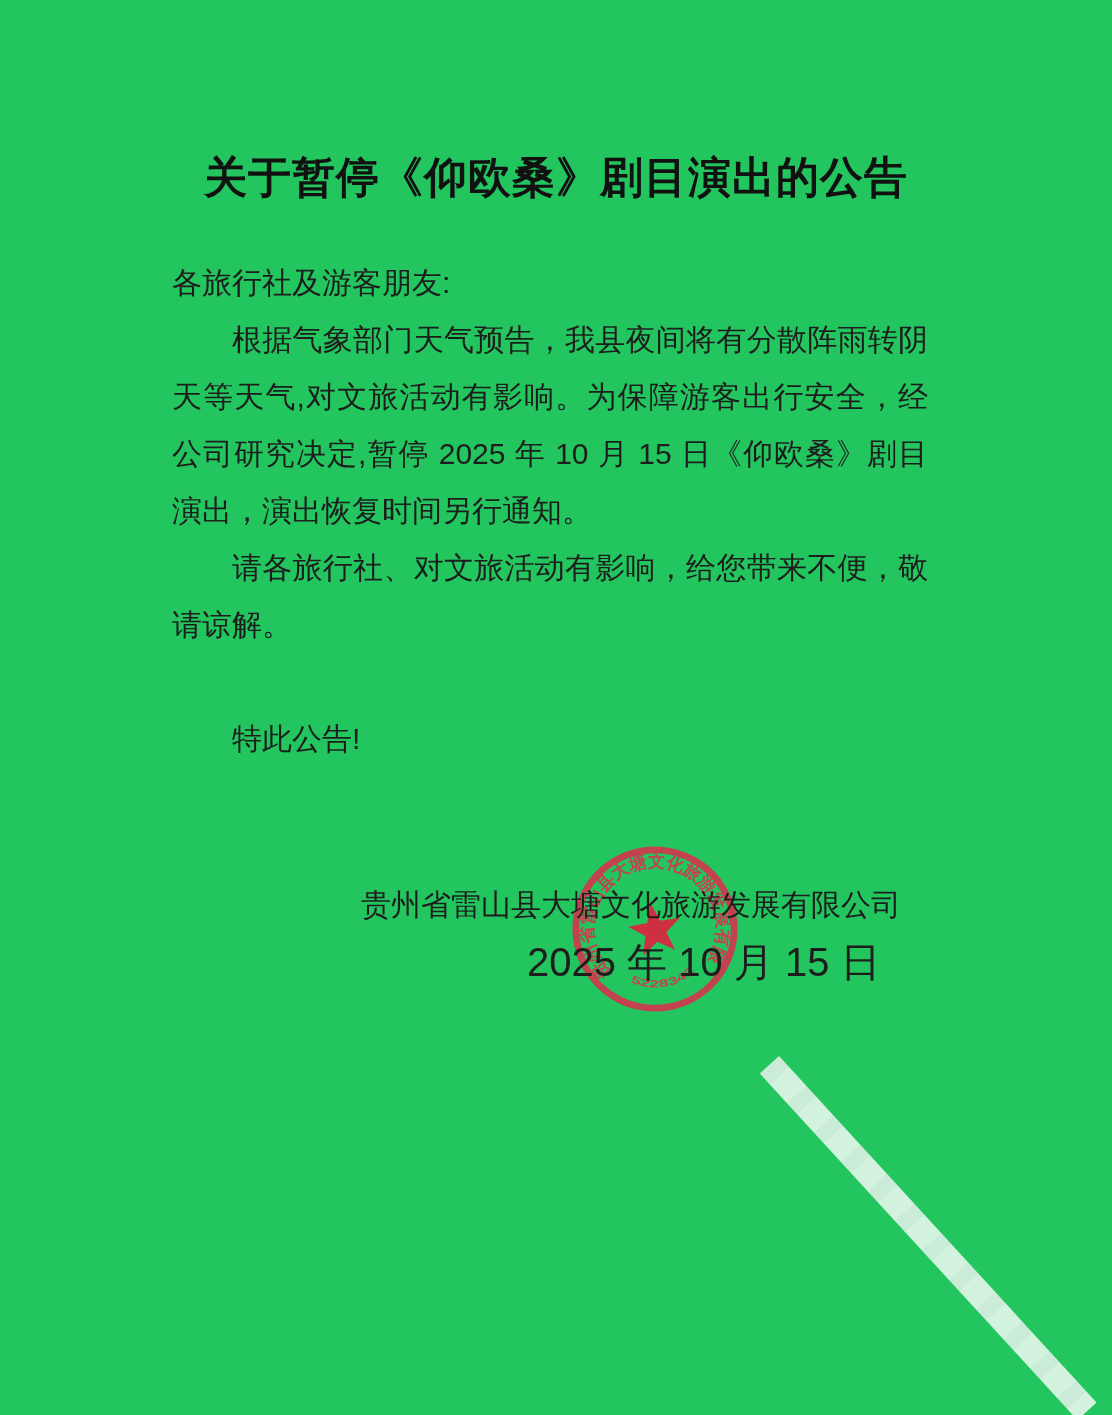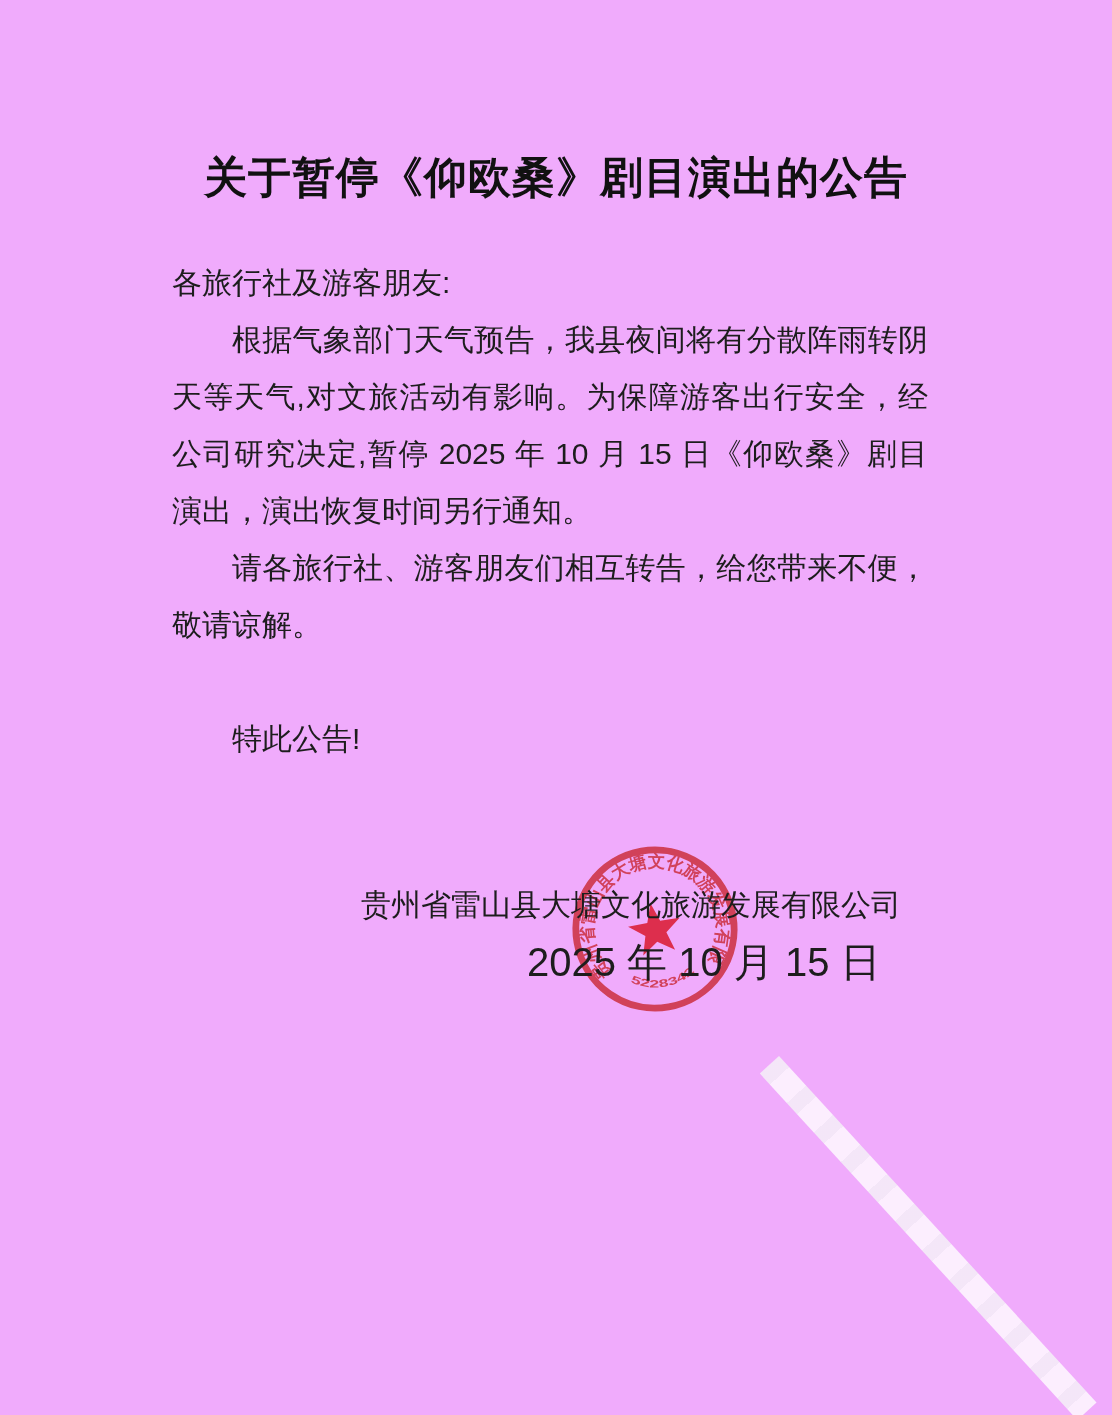--- a/index.html
+++ b/index.html
@@ -5,21 +5,21 @@
   html, body { margin: 0; padding: 0; }
   body {
     background: #e9e9e9;
     font-family: "Liberation Sans", "DejaVu Sans", sans-serif;
   }
   .page {
     position: relative;
     width: 1112px;
     height: 1415px;
     margin: 0 auto;
-    background: #f0abfc;
+    background: #22c55e;
     overflow: hidden;
   }
   .doc-title {
     position: absolute;
     left: 0;
     top: 148px;
     width: 1112px;
     text-align: center;
     font-family: "Liberation Serif", "DejaVu Serif", serif;
     font-size: 43px;
@@ -106,21 +106,21 @@
 </head>
 <body>
 
 <div class="page">
 
   <div class="doc-title">关于暂停《仰欧桑》剧目演出的公告</div>
 
   <div class="doc-body">
     <div class="salutation">各旅行社及游客朋友:</div>
     <p>根据气象部门天气预告，我县夜间将有分散阵雨转阴天等天气,对文旅活动有影响。为保障游客出行安全，经公司研究决定,暂停 2025 年 10 月 15 日《仰欧桑》剧目演出，演出恢复时间另行通知。</p>
-    <p>请各旅行社、游客朋友们相互转告，给您带来不便，敬请谅解。</p>
+    <p>请各旅行社、对文旅活动有影响，给您带来不便，敬请谅解。</p>
     <div class="closing">特此公告!</div>
   </div>
 
   <div class="seal">
     <svg viewBox="0 0 200 200" width="172" height="172" aria-hidden="true">
       <circle cx="100" cy="100" r="92" fill="none" stroke="#cf3a4e" stroke-width="8"></circle>
       <defs>
         <path id="sealTopArc" d="M 41,141.3 A 72,72 0 1 1 159,141.3" fill="none"></path>
         <path id="sealBottomArc" d="M 61,155.7 A 68,68 0 0 0 139,155.7" fill="none"></path>
       </defs>

